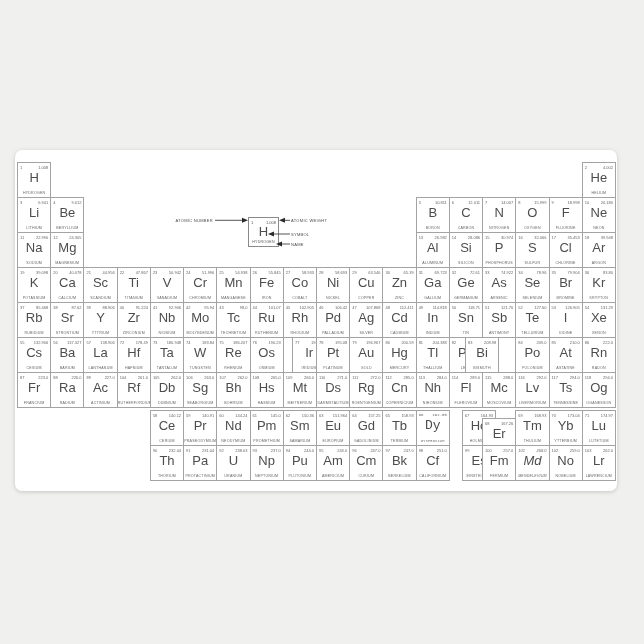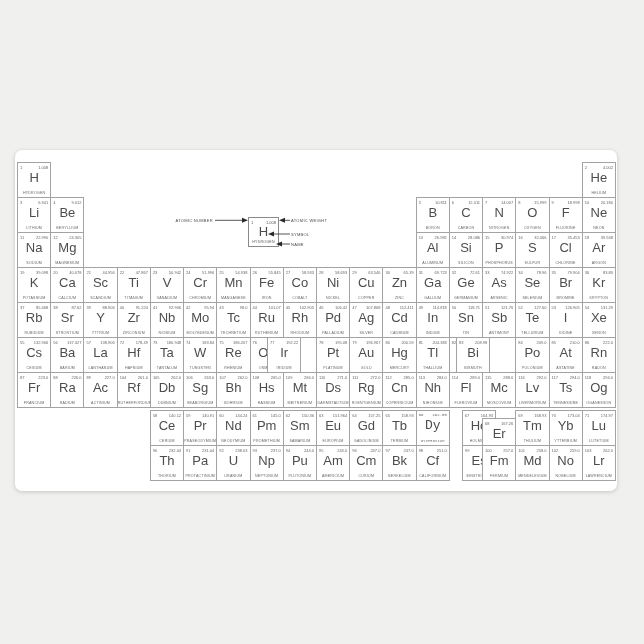--- a/index.html
+++ b/index.html
@@ -452,21 +452,21 @@
           <span class="wt">186.207</span>
           <div class="sym">Re</div>
           <div class="nm">RHENIUM</div>
         </div>
         <div class="cell" style="left: 234.54px; top: 187px;">
           <span class="num">76</span>
           <span class="wt">190.23</span>
           <div class="sym">Os</div>
           <div class="nm">OSMIUM</div>
         </div>
-        <div class="cell" style="left: 252px; top: 187px;">
+        <div class="cell" style="left: 277px; top: 187px;">
           <span class="num">77</span>
           <span class="wt">192.22</span>
           <div class="sym">Ir</div>
           <div class="nm">IRIDIUM</div>
         </div>
         <div class="cell" style="left: 300.98px; top: 187px;">
           <span class="num">78</span>
           <span class="wt">195.08</span>
           <div class="sym">Pt</div>
           <div class="nm">PLATINUM</div>
@@ -488,21 +488,21 @@
           <span class="wt">204.383</span>
           <div class="sym">Tl</div>
           <div class="nm">THALLIUM</div>
         </div>
         <div class="cell" style="left: 433.86px; top: 187px;">
           <span class="num">82</span>
           <span class="wt">207.2</span>
           <div class="sym">Pb</div>
           <div class="nm">LEAD</div>
         </div>
-        <div class="cell" style="left: 441px; top: 187px;">
+        <div class="cell" style="left: 450px; top: 187px;">
           <span class="num">83</span>
           <span class="wt">208.98</span>
           <div class="sym">Bi</div>
           <div class="nm">BISMUTH</div>
         </div>
         <div class="cell" style="left: 500.3px; top: 187px;">
           <span class="num">84</span>
           <span class="wt">209.0</span>
           <div class="sym">Po</div>
           <div class="nm">POLONIUM</div>
@@ -770,21 +770,21 @@
           <span class="wt">252.0</span>
           <div class="sym">Es</div>
           <div class="nm">EINSTEINIUM</div>
         </div>
         <div class="cell" style="left: 467.08px; top: 295px;">
           <span class="num">100</span>
           <span class="wt">257.0</span>
           <div class="sym">Fm</div>
           <div class="nm">FERMIUM</div>
         </div>
-        <div class="cell" style="left: 500.3px; top: 295px;">
+        <div class="cell" style="left: 500.3px; top: 295px; font-style: italic;">
           <span class="num">101</span>
           <span class="wt">258.0</span>
           <div class="sym">Md</div>
           <div class="nm">MENDELEVIUM</div>
         </div>
         <div class="cell" style="left: 533.52px; top: 295px;">
           <span class="num">102</span>
           <span class="wt">259.0</span>
           <div class="sym">No</div>
           <div class="nm">NOBELIUM</div>

